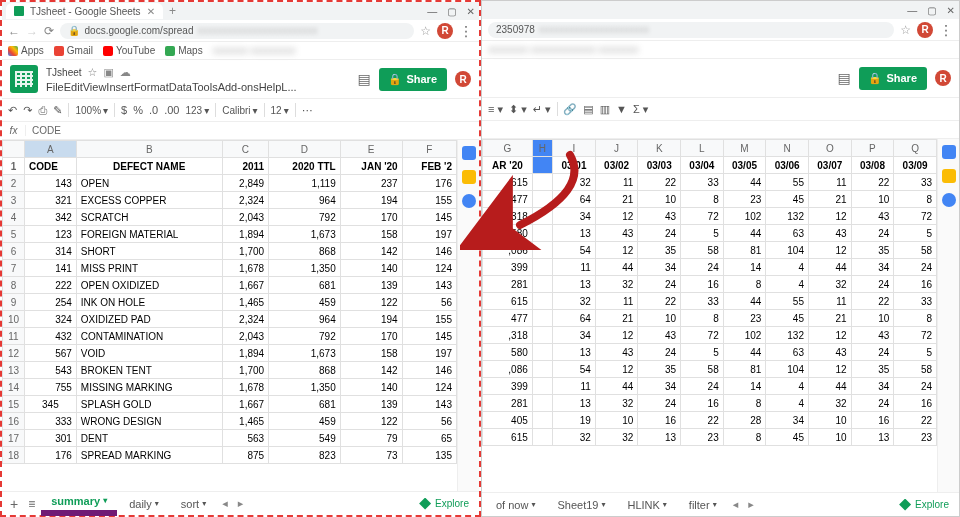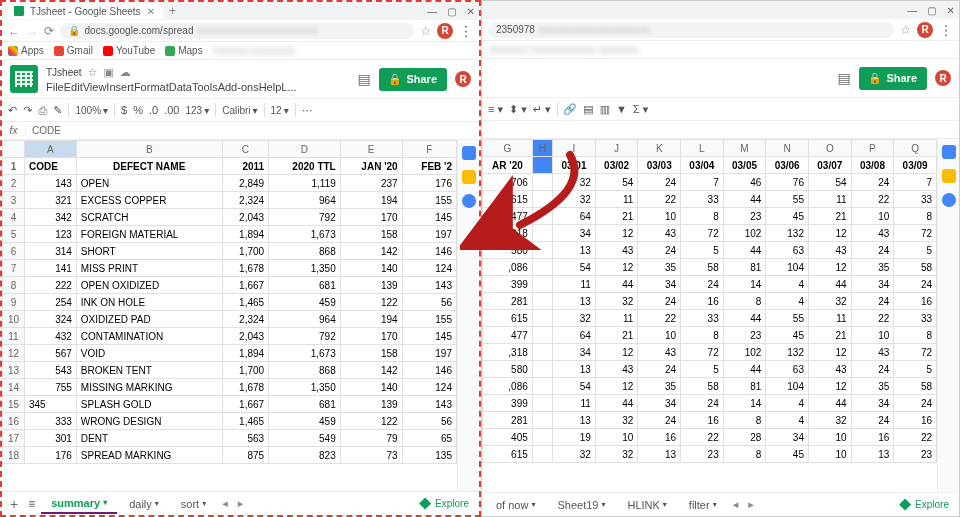--- a/index.html
+++ b/index.html
@@ -62,21 +62,21 @@
   .selected-col { background: #c8dbee !important; }
   .hl-cell { background: #4285f4 !important; }
   
   .sidepanel { width: 22px; background: #fafafa; border-left: 1px solid #eee; display: flex; flex-direction: column; align-items: center; padding-top: 6px; gap: 10px; }
   .side-icon { width: 14px; height: 14px; border-radius: 3px; cursor: pointer; }
   
   .sheettabs { height: 24px; display: flex; align-items: center; border-top: 1px solid #eee; padding: 0 4px; gap: 2px; font-size: 11px; }
   .sheet-add { cursor: pointer; font-size: 14px; color: #666; padding: 0 4px; }
   .sheet-list { cursor: pointer; font-size: 12px; color: #666; padding: 0 4px; }
   .sheet-tab { padding: 3px 10px; cursor: pointer; color: #555; display: flex; align-items: center; gap: 3px; }
-  .sheet-tab.active { color: #0f9d58; border-bottom: 2px solid #701a75; font-weight: bold; }
+  .sheet-tab.active { color: #0f9d58; border-bottom: 6px solid #701a75; font-weight: bold; }
   .sheet-caret { font-size: 8px; }
   .sheet-nav { cursor: pointer; color: #888; padding: 0 4px; }
   .explore { margin-left: auto; display: flex; align-items: center; gap: 4px; color: #0f9d58; font-size: 10px; cursor: pointer; padding: 0 6px; }
   .explore-icon { width: 12px; height: 12px; background: #0f9d58; clip-path: polygon(50% 0, 100% 50%, 50% 100%, 0 50%); }
   
   .arrow-svg { position: absolute; top: 150px; left: 460px; z-index: 100; pointer-events: none; }
   
   .blur-content { filter: blur(3px); opacity: 0.5; }
 </style>
 </head>
@@ -325,21 +325,21 @@
                 <td class="rownum">14</td>
                 <td class="" style="text-align:right">755</td>
                 <td class="left-align">MISSING MARKING</td>
                 <td class="">1,678</td>
                 <td class="">1,350</td>
                 <td class="">140</td>
                 <td class="">124</td>
               </tr>
               <tr>
                 <td class="rownum">15</td>
-                <td class="" style="text-align:left">345</td>
+                <td class="" style="text-align:center">345</td>
                 <td class="left-align">SPLASH GOLD</td>
                 <td class="">1,667</td>
                 <td class="">681</td>
                 <td class="">139</td>
                 <td class="">143</td>
               </tr>
               <tr>
                 <td class="rownum">16</td>
                 <td class="" style="text-align:right">333</td>
                 <td class="left-align">WRONG DESIGN</td>
@@ -467,33 +467,20 @@
                 <td class="" style="text-align:center">03/02</td>
                 <td class="" style="text-align:center">03/03</td>
                 <td class="" style="text-align:center">03/04</td>
                 <td class="" style="text-align:center">03/05</td>
                 <td class="" style="text-align:center">03/06</td>
                 <td class="" style="text-align:center">03/07</td>
                 <td class="" style="text-align:center">03/08</td>
                 <td class="" style="text-align:center">03/09</td>
               </tr>
               <tr>
-                <td>706</td>
-                <td></td>
-                <td>32</td>
-                <td>54</td>
-                <td>24</td>
-                <td>7</td>
-                <td>46</td>
-                <td>76</td>
-                <td>54</td>
-                <td>24</td>
-                <td>7</td>
-              </tr>
-              <tr>
                 <td>615</td>
                 <td></td>
                 <td>32</td>
                 <td>11</td>
                 <td>22</td>
                 <td>33</td>
                 <td>44</td>
                 <td>55</td>
                 <td>11</td>
                 <td>22</td>

